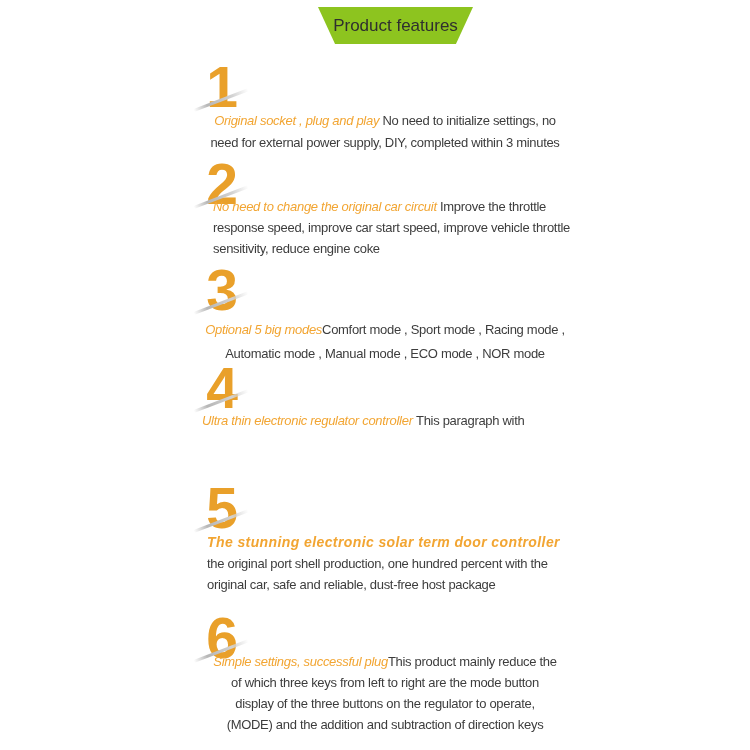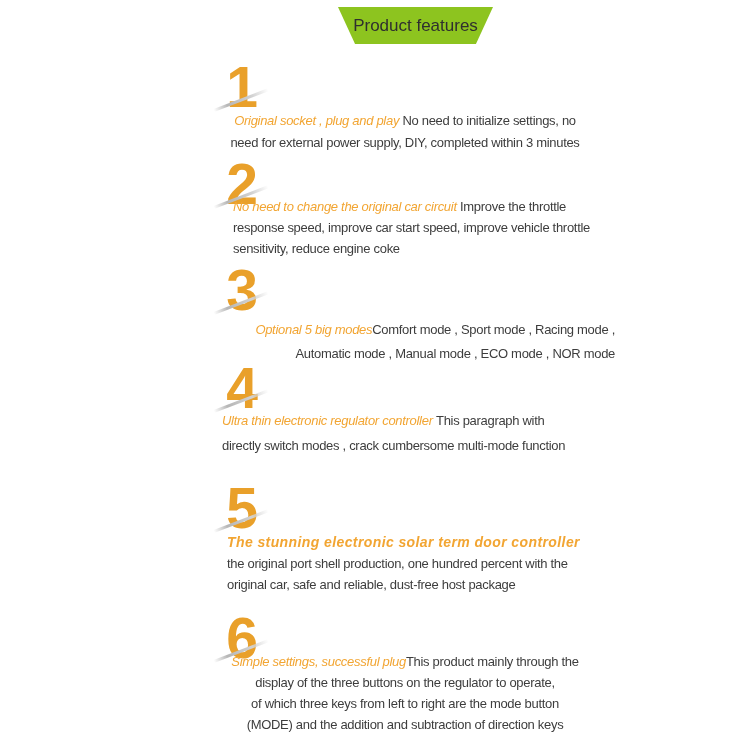--- a/index.html
+++ b/index.html
@@ -1,17 +1,17 @@
 <!DOCTYPE html>
 <html style="--banner-green: #8dc41f; --banner-text: #2f2f2f; --accent-orange: #f2a532; --number-orange: #e9a02a; --body-text: #3d3d3d; --slash-gray: #c3c3c3;"><head>
 <meta charset="utf-8">
 <style>
   html,body{margin:0;padding:0;}
   body{font-family:"Liberation Sans", sans-serif;background:#ffffff;}
-  .page{position:relative;width:696px;height:750px;background:#ffffff;overflow:hidden;margin-left:20px;}
+  .page{position:relative;width:696px;height:750px;background:#ffffff;overflow:hidden;}
 
   
   .banner{
     position:absolute;left:318px;top:7px;width:155px;height:37px;
     background:var(--banner-green,#8dc41f);
     clip-path:polygon(0 0,100% 0,89% 100%,11% 100%);
     text-align:center;line-height:37px;font-size:17px;
     color:var(--banner-text,#2f2f2f);
   }
 
@@ -29,21 +29,21 @@
   }
   .nw1{top:59px;} .nw2{top:156px;} .nw3{top:262px;}
   .nw4{top:360px;} .nw5{top:480px;} .nw6{top:610px;}
 
   
   .txt{position:absolute;font-size:13px;letter-spacing:-0.3px;color:var(--body-text,#3d3d3d);}
   .txt .line{white-space:nowrap;}
   .center{left:175px;width:420px;text-align:center;}
   .t1{top:110px;line-height:22px;}
   .t2{top:196px;left:213px;line-height:21px;}
-  .t3{top:318px;line-height:24px;text-align:right;}
+  .t3{top:318px;line-height:24px;}
   .t4{top:408px;left:202px;line-height:25px;}
   .t5{top:532px;left:207px;line-height:21px;}
   .t6{top:651px;line-height:21px;}
   .orange{color:var(--accent-orange,#f2a532);font-style:italic;}
   .h5{font-size:14px;font-weight:bold;letter-spacing:0.4px;}
 </style>
 </head>
 <body>
 
 <div class="page">
@@ -79,37 +79,36 @@
     <div class="line"><span class="orange">Optional 5 big modes</span><span>Comfort mode , Sport mode , Racing mode ,</span></div>
     <div class="line">Automatic mode , Manual mode , ECO mode , NOR mode</div>
   </div>
 
   <div class="numwrap nw4">
     <div class="num">4</div>
     <div class="slash"></div>
   </div>
   <div class="txt t4">
     <div class="line"><span class="orange">Ultra thin electronic regulator controller </span><span>This paragraph with</span></div>
-    <div class="line">directly switch modes , crack cumbersome multi-mode function</div>
   </div>
 
   <div class="numwrap nw5">
     <div class="num">5</div>
     <div class="slash"></div>
   </div>
   <div class="txt t5">
     <div class="line orange h5">The stunning electronic solar term door controller</div>
     <div class="line">the original port shell production, one hundred percent with the</div>
     <div class="line">original car, safe and reliable, dust-free host package</div>
   </div>
 
   <div class="numwrap nw6">
     <div class="num">6</div>
     <div class="slash"></div>
   </div>
   <div class="txt center t6">
-    <div class="line"><span class="orange">Simple settings, successful plug</span><span>This product mainly through the</span></div>
+    <div class="line"><span class="orange">Simple settings, successful plug</span><span>This product mainly reduce the</span></div>
+    <div class="line">of which three keys from left to right are the mode button</div>
     <div class="line">display of the three buttons on the regulator to operate,</div>
-    <div class="line">of which three keys from left to right are the mode button</div>
     <div class="line">(MODE) and the addition and subtraction of direction keys</div>
   </div>
 
 </div>
 
 </body></html>

